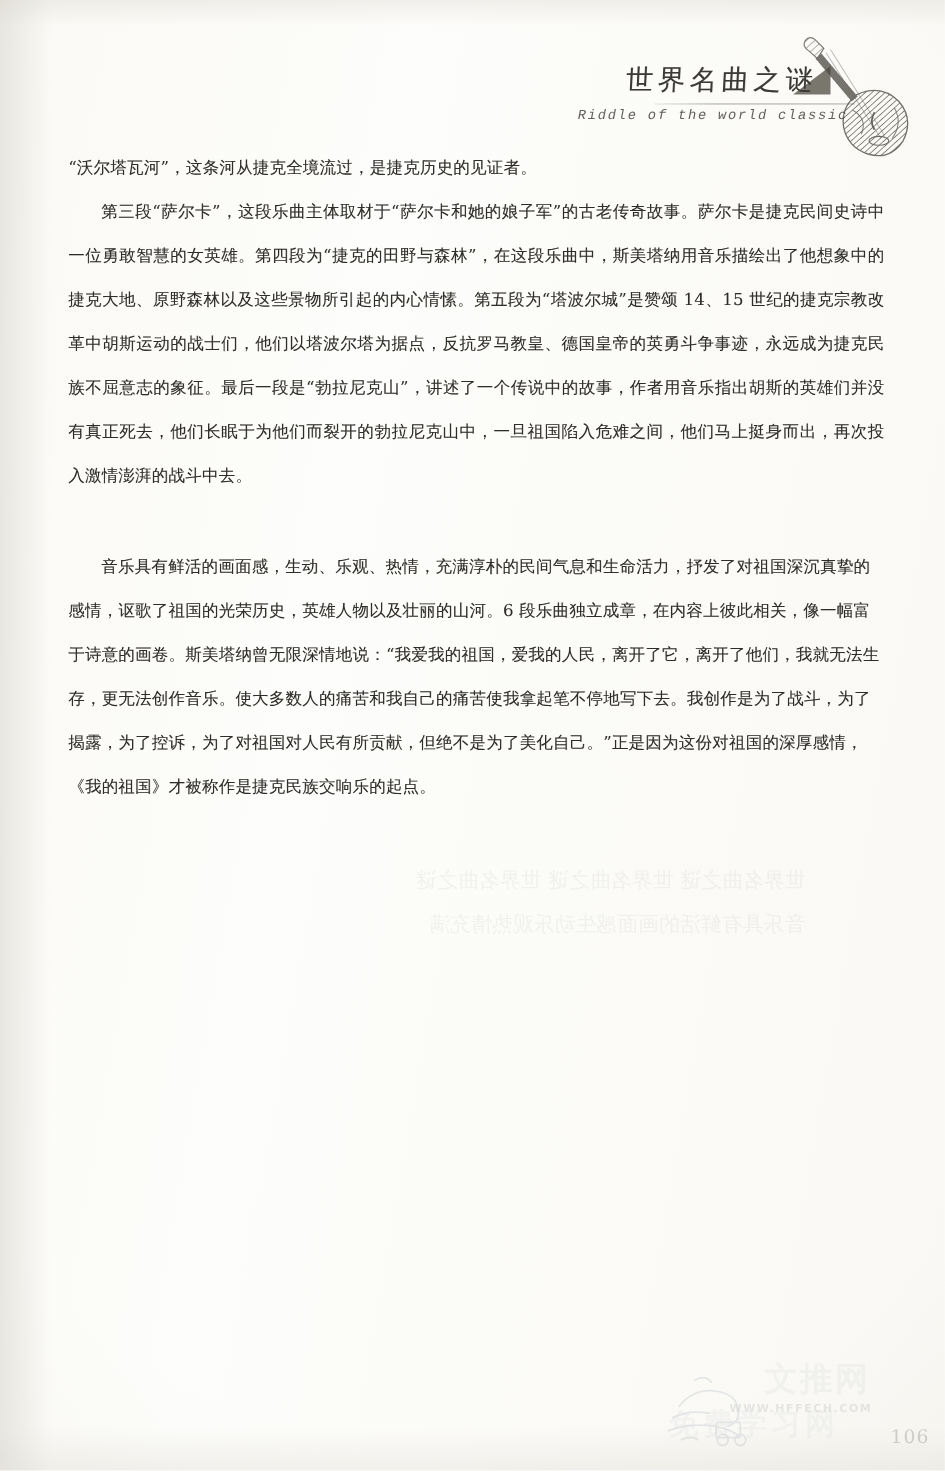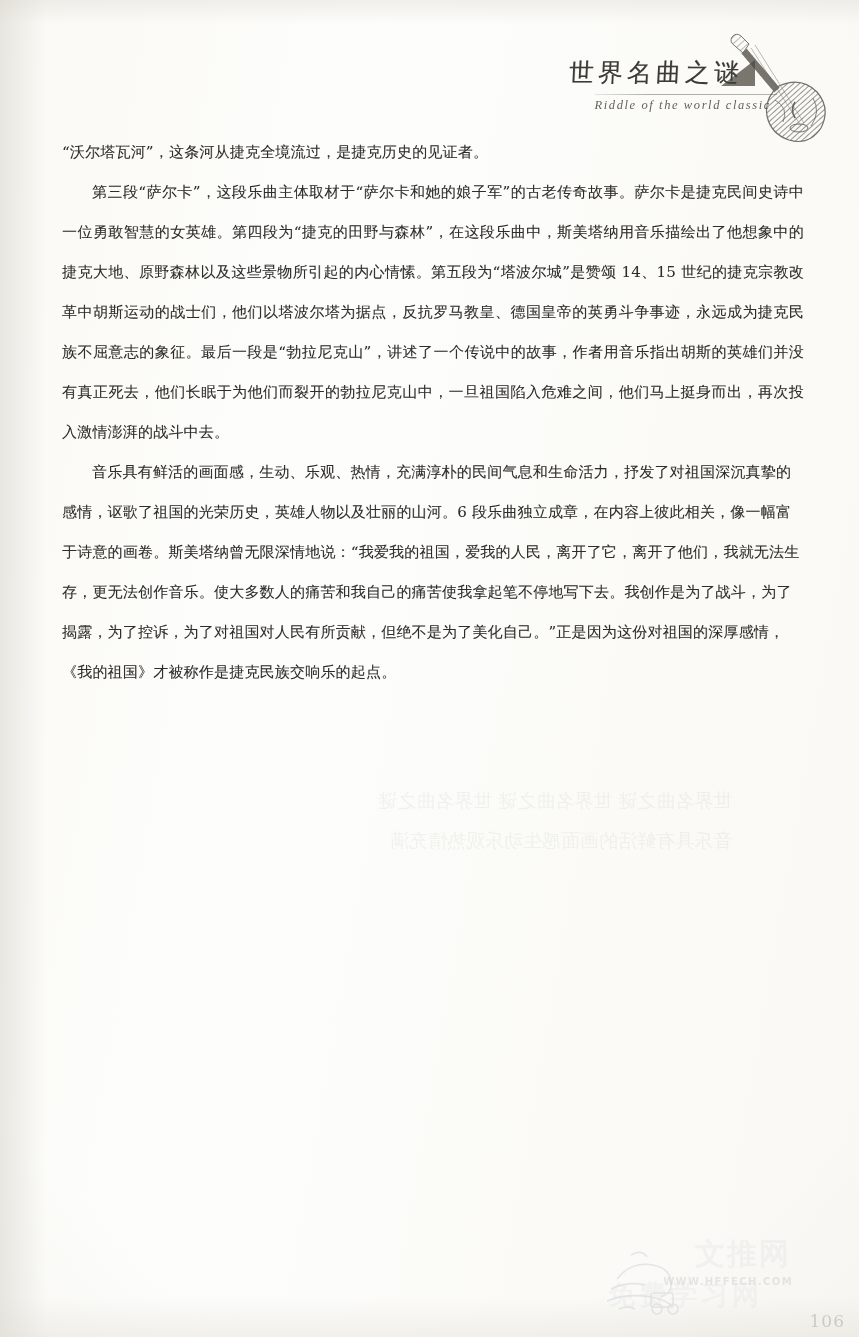--- a/index.html
+++ b/index.html
@@ -62,21 +62,21 @@
     color: #3b3a36;
     white-space: nowrap;
     font-weight: 500;
     transform: skewX(-3deg);
     text-shadow: 0.4px 0.3px 0 rgba(120,118,110,0.45);
   }
   .header-sub {
     position: absolute;
     right: 58px;
     top: 64px;
-    font-family: Liberation Serif, serif;
+    font-family: Liberation Mono, monospace;
     font-style: italic;
     font-size: 12.5px;
     letter-spacing: 1.6px;
     color: #55534d;
     white-space: nowrap;
     opacity: 0.92;
   }
   .header-rule {
     position: absolute;
     right: 52px;
@@ -117,21 +117,21 @@
     text-justify: inter-character;
     letter-spacing: 0.2px;
   }
   .para {
     margin: 0;
     text-align: justify;
     text-justify: inter-character;
     text-shadow: 0.35px 0.25px 0.3px rgba(140,137,128,0.42);
   }
   .para.indent { text-indent: 2em; }
-  .para:last-child { text-align: left; }
+  .para:last-child { text-align: left; margin-top: 43px; }
 
   
   .ghost {
     position: absolute;
     left: 92px;
     top: 780px;
     width: 640px;
     font-family: "DejaVu Serif", "Liberation Serif", serif;
     font-size: 19px;
     line-height: 40px;
@@ -180,21 +180,21 @@
     font-family: "DejaVu Sans", "Liberation Sans", sans-serif;
     font-size: 27px;
     font-weight: 700;
     letter-spacing: 4px;
     color: rgba(150,158,172,0.26);
     white-space: nowrap;
   }
   .page-number {
     position: absolute;
     right: 14px;
-    bottom: 6px;
+    bottom: 20px;
     font-family: "DejaVu Serif", "Liberation Serif", serif;
     font-size: 17px;
     color: rgba(150,150,144,0.42);
     letter-spacing: 1px;
     margin-top: 16px;
   }
 </style>
 </head>
 <body>
 

